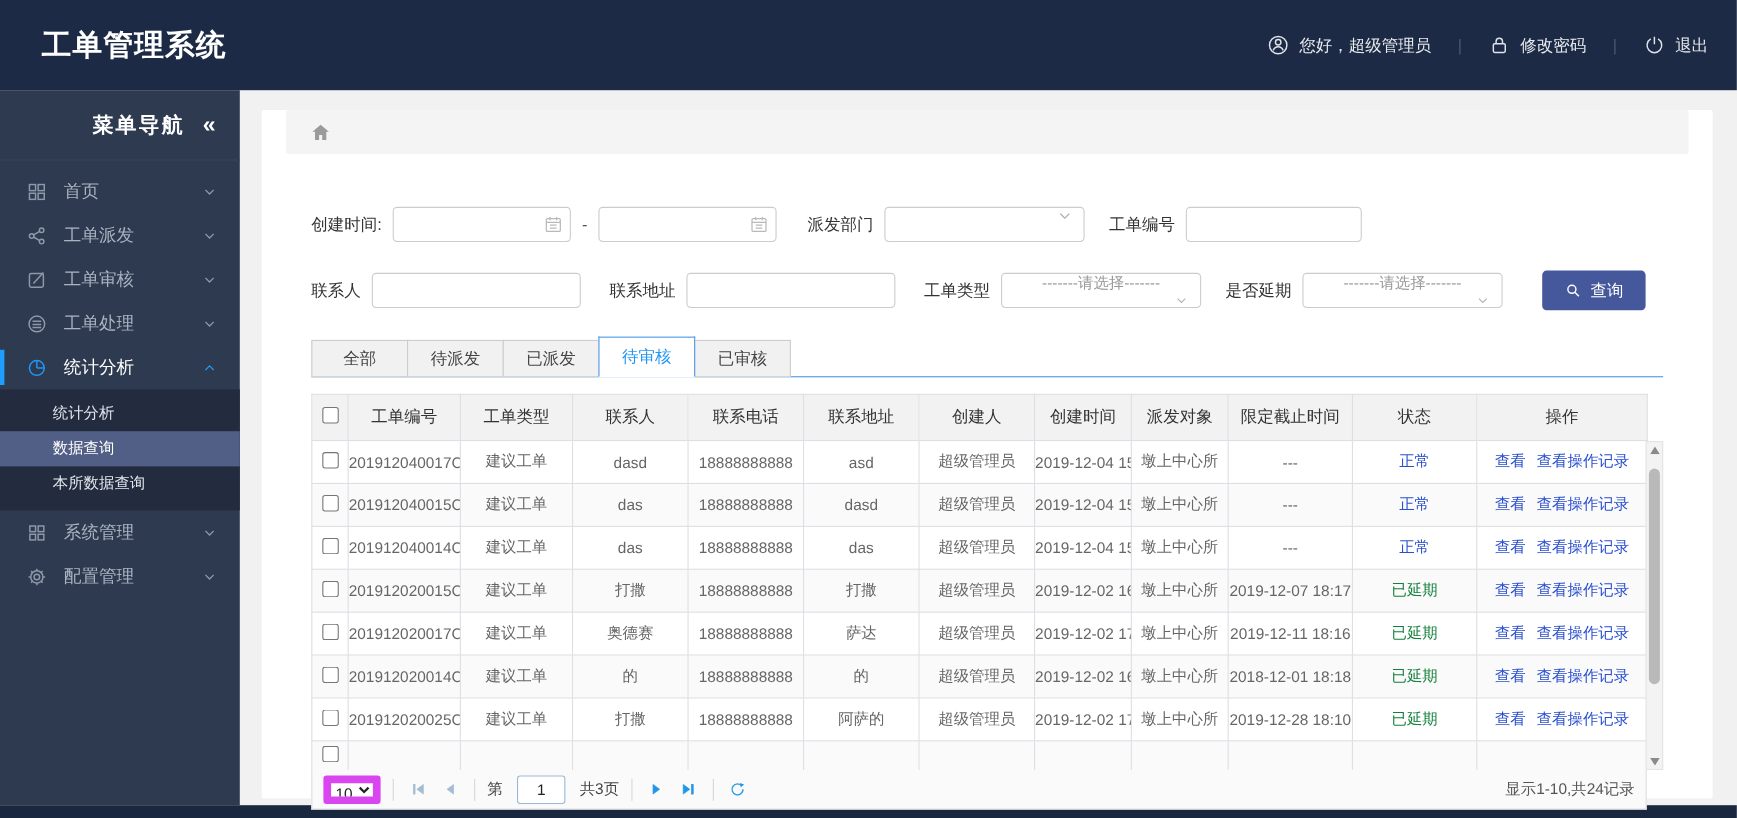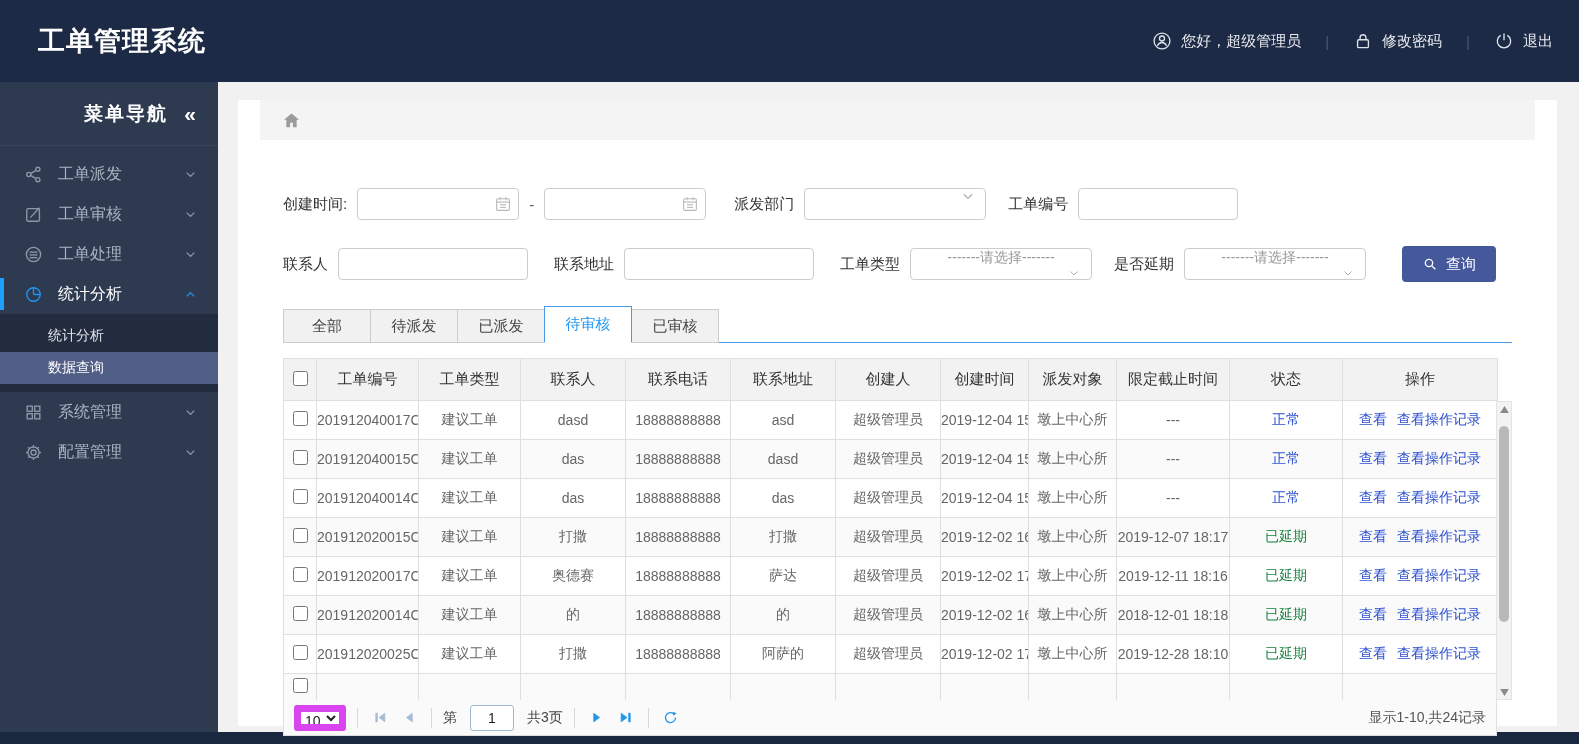--- a/index.html
+++ b/index.html
@@ -128,20 +128,32 @@
 <div class="middle">
 
   <div class="sidebar">
     <div class="menu-title">
       <span class="menu-title-text">菜单导航</span>
       <span class="collapse-icon">«</span>
     </div>
     <div class="nav">
       <div class="menu-item">
         <svg class="micon" viewBox="0 0 24 24">
+            <rect x="3.5" y="3.5" width="7" height="7"></rect>
+            <rect x="13.5" y="3.5" width="7" height="7"></rect>
+            <rect x="3.5" y="13.5" width="7" height="7"></rect>
+            <rect x="13.5" y="13.5" width="7" height="7"></rect>
+          </svg>
+        <span>首页</span>
+        <svg class="chev" viewBox="0 0 24 24">
+            <polyline points="6,9 12,15 18,9"></polyline>
+          </svg>
+      </div>
+      <div class="menu-item">
+        <svg class="micon" viewBox="0 0 24 24">
             <circle cx="6" cy="12" r="2.6"></circle>
             <circle cx="17.5" cy="5.5" r="2.6"></circle>
             <circle cx="17.5" cy="18.5" r="2.6"></circle>
             <line x1="8.3" y1="10.8" x2="15.2" y2="6.7"></line>
             <line x1="8.3" y1="13.2" x2="15.2" y2="17.3"></line>
           </svg>
         <span>工单派发</span>
         <svg class="chev" viewBox="0 0 24 24">
             <polyline points="6,9 12,15 18,9"></polyline>
           </svg>
@@ -178,20 +190,23 @@
         <svg class="chev" viewBox="0 0 24 24">
             <polyline points="6,15 12,9 18,15"></polyline>
           </svg>
       </div>
       <div class="submenu">
         <div class="submenu-item">
             <span>统计分析</span>
           </div>
         <div class="submenu-item selected">
             <span>数据查询</span>
+          </div>
+        <div class="submenu-item">
+            <span>本所数据查询</span>
           </div>
       </div>
       <div class="menu-item">
         <svg class="micon" viewBox="0 0 24 24">
             <rect x="4" y="4" width="6.5" height="6.5"></rect>
             <rect x="13.5" y="4" width="6.5" height="6.5"></rect>
             <rect x="4" y="13.5" width="6.5" height="6.5"></rect>
             <rect x="13.5" y="13.5" width="6.5" height="6.5"></rect>
           </svg>
         <span>系统管理</span>

